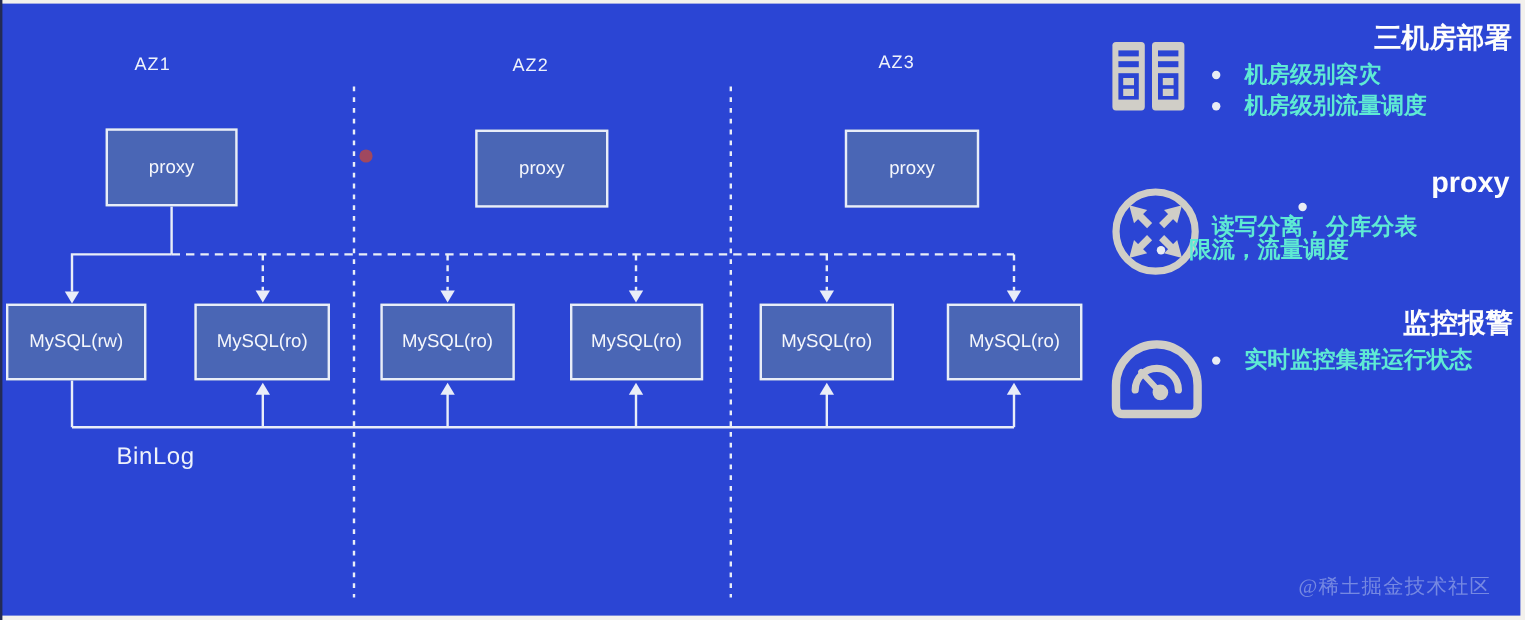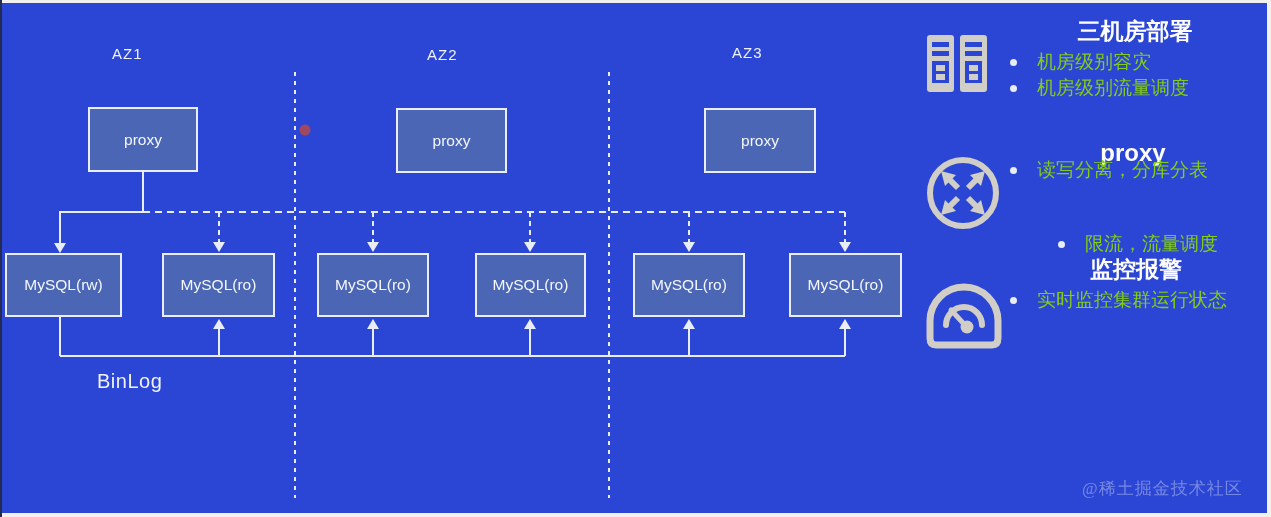--- a/index.html
+++ b/index.html
@@ -13,24 +13,24 @@
   .edge-left{position:absolute;left:0;top:0;width:2px;height:100%;background:#232b54;}
 
   .az-label{position:absolute;color:#eef2fb;font-size:15px;letter-spacing:1px;}
   .node{position:absolute;background:#4a66b5;border:2px solid #e8edf8;box-sizing:border-box;
         display:flex;align-items:center;justify-content:center;color:#f5f7fc;font-size:15.5px;}
   .binlog-label{position:absolute;color:#eef2fb;font-size:20px;letter-spacing:0.5px;}
 
   svg.overlay{position:absolute;left:0;top:0;}
 
   
-  .legend-title{position:absolute;color:#fdfdfd;font-weight:700;text-align:center;font-size:23px;}
+  .legend-title{position:absolute;color:#fdfdfd;font-weight:700;text-align:right;font-size:23px;}
   .bullet-row{position:absolute;display:flex;align-items:center;}
   .bullet-dot{width:7px;height:7px;border-radius:50%;background:#e8ecf4;margin-right:20px;flex:0 0 auto;}
-  .bullet-text{color:#84cc16;font-size:19px;white-space:nowrap;}
+  .bullet-text{color:#5eead4;font-size:19px;white-space:nowrap;font-weight:bold;}
   .legend-icon{position:absolute;}
 
   .watermark{position:absolute;color:rgba(178,192,236,0.55);font-size:17px;letter-spacing:1px;}
 </style>
 </head>
 <body>
 
 <div class="screen">
 
   <svg class="overlay" width="1271" height="517" viewBox="0 0 1271 517">
@@ -132,25 +132,25 @@
         <path d="M5 5 L13 13"></path>
     </g>
     <g fill="#d0cec7">
       <polygon points="-22,-22 -7,-18 -18,-7"></polygon>
       <polygon points="22,-22 7,-18 18,-7"></polygon>
       <polygon points="-22,22 -7,18 -18,7"></polygon>
       <polygon points="22,22 7,18 18,7"></polygon>
     </g>
   </svg>
   <div class="legend-title" style="left:1008px;top:139px;width:250px;font-size:24px;">proxy</div>
-  <div class="bullet-row" style="left:1010px;top:157px;">
+  <div class="bullet-row" style="left:1010px;top:169px;flex-direction:column;">
     <span class="bullet-dot"></span>
     <span class="bullet-text">读写分离，分库分表</span>
   </div>
-  <div class="bullet-row" style="left:1058px;top:195px;margin-top:36px;">
+  <div class="bullet-row" style="left:964px;top:195px;">
     <span class="bullet-dot"></span>
     <span class="bullet-text">限流，流量调度</span>
   </div>
 
   <svg class="legend-icon" style="left:922px;top:281px;" width="84" height="70" viewBox="0 0 84 70">
     <path d="M14 64 Q8 64 8 57 L8 40 A34 34 0 0 1 76 40 L76 57 Q76 64 70 64 Z" fill="none" stroke="#d0cec7" stroke-width="7" stroke-linejoin="round"></path>
     <path d="M24 44 A18 18 0 0 1 60 44" fill="none" stroke="#d0cec7" stroke-width="6" stroke-linecap="round"></path>
     <path d="M29 29 L42 43" stroke="#d0cec7" stroke-width="5" stroke-linecap="round"></path>
     <circle cx="45" cy="46" r="6.5" fill="#d0cec7"></circle>
   </svg>

